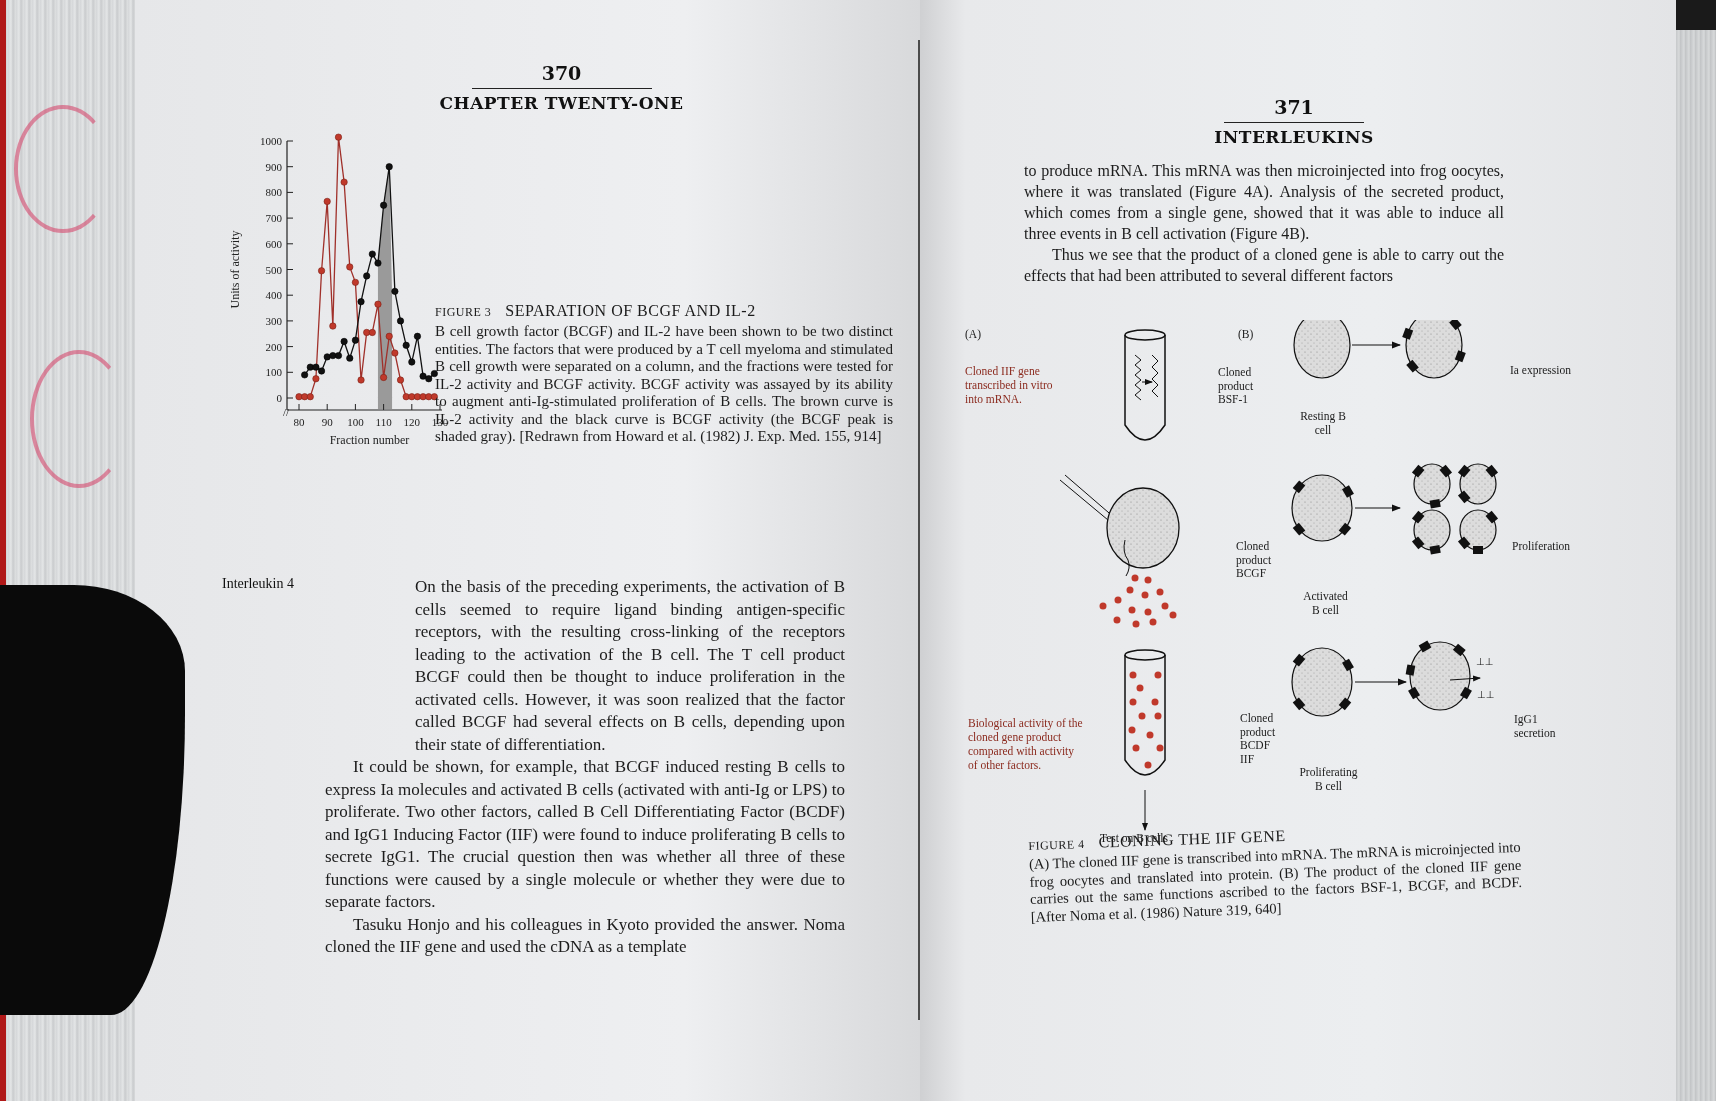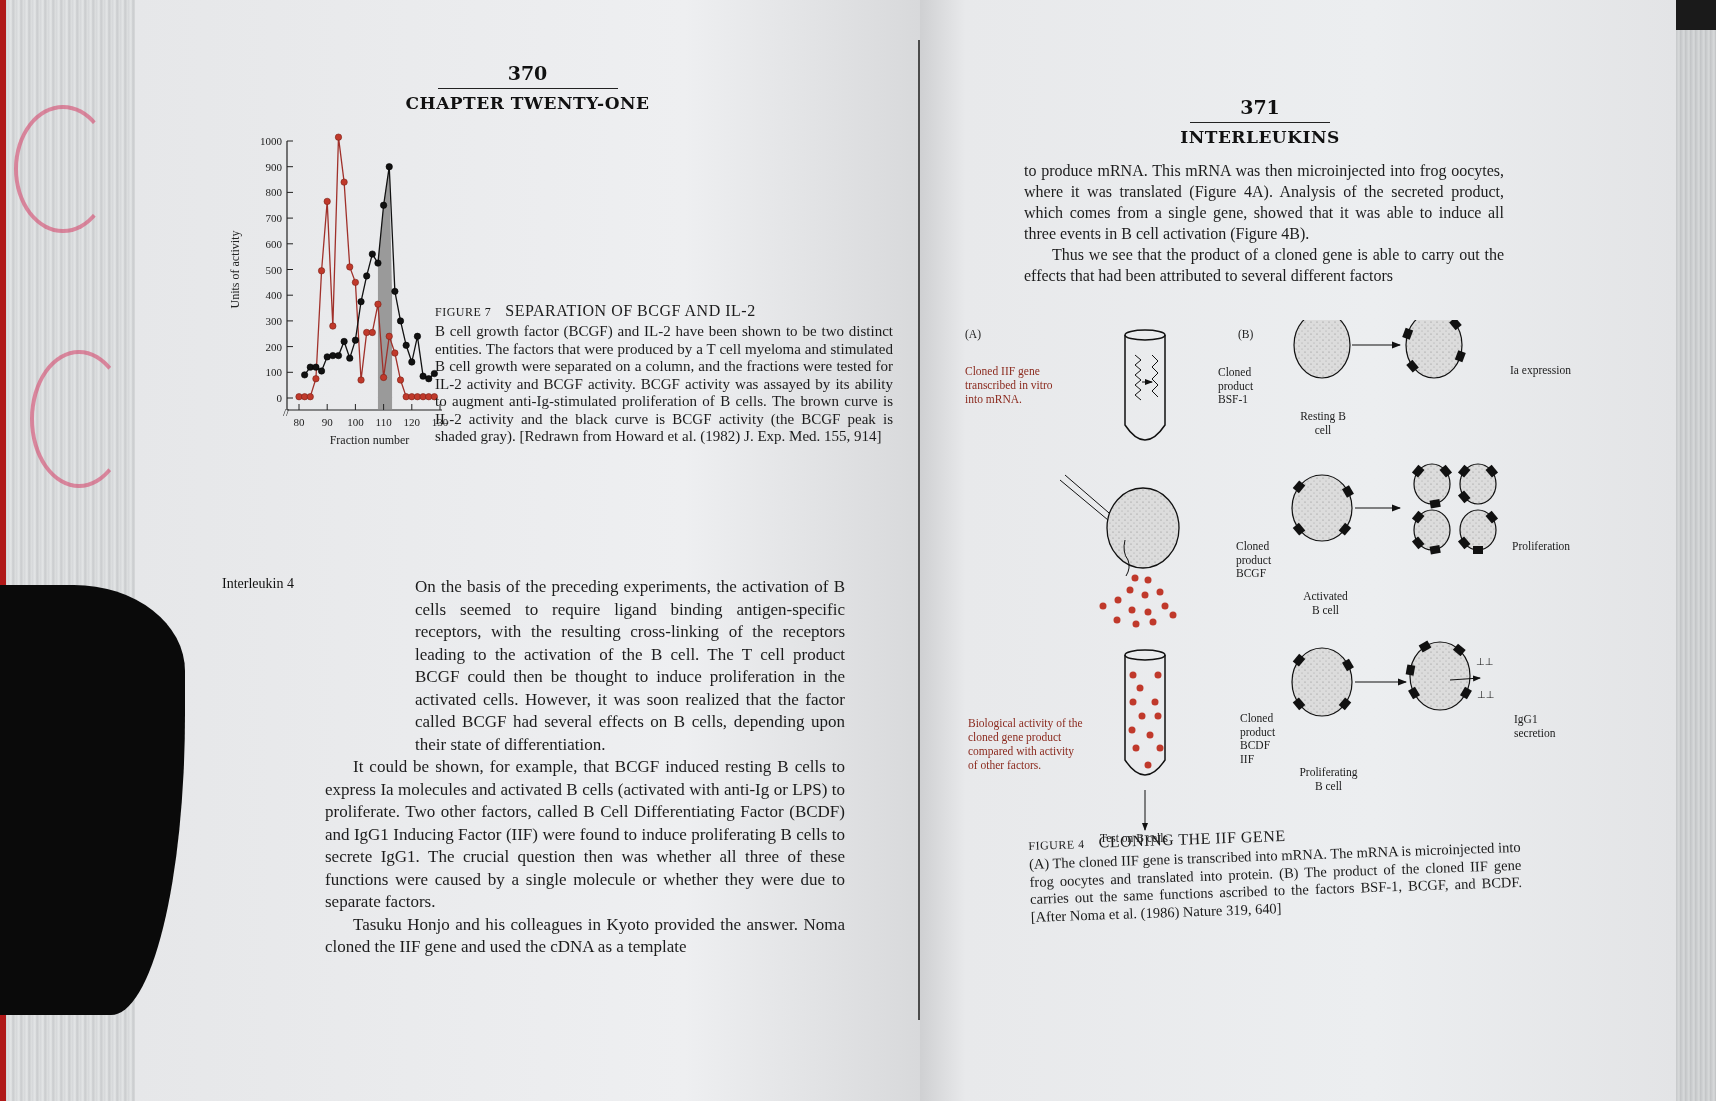--- a/index.html
+++ b/index.html
@@ -8,21 +8,21 @@
     background: repeating-linear-gradient(90deg, #d4d6d8 0px, #e4e6e7 3px, #c9cbcd 5px, #dfe1e2 8px); }
   .edge-left-red { position:absolute; left:0; top:0; width:6px; height:1101px; background:#b01818; }
   .edge-right { position:absolute; right:0; top:30px; width:40px; height:1071px;
     background: repeating-linear-gradient(90deg, #c6c8ca 0px, #d8dadb 3px, #bdbfc1 5px); }
   .stamp { position:absolute; border:4px solid rgba(214,60,100,0.55); border-radius:50%; border-right-color:transparent; }
   .page-left { position:absolute; left:135px; top:0; width:785px; height:1101px; background:linear-gradient(90deg,#e6e7e9 0%,#eeeff1 70%,#d8d9db 100%); }
   .page-right { position:absolute; left:920px; top:0; width:756px; height:1101px; background:linear-gradient(90deg,#cfd0d2 0%,#e8e9eb 6%,#eceef0 60%,#e3e4e6 100%); }
   .gutter { position:absolute; left:918px; top:40px; width:2px; height:980px; background:#4b4b4b; }
   .hand { position:absolute; left:0; top:585px; width:185px; height:430px; background:#0a0a0a;
     border-radius: 0 60% 40% 0 / 0 20% 70% 0; }
-  .header { position:absolute; text-align:center; font-family:"DejaVu Serif", serif; font-weight:bold; color:#111; }
+  .header { position:absolute; text-align:center; font-family:"DejaVu Serif", serif; font-weight:bold; color:#111;margin-left:34px; }
   .page-num { font-size:19px; }
   .rule { height:1px; background:#222; margin:4px auto 4px; }
   .chapter { font-size:17px; letter-spacing:0.5px; }
   .caption { position:absolute; font-family:"Liberation Serif", serif; color:#1b1b1b; }
   .fig-label { font-size:12px; letter-spacing:0.5px; }
   .fig-title { font-size:16px; letter-spacing:0.5px; margin-left:10px; }
   .cap-body { font-size:15px; line-height:17.5px; text-align:justify; }
   .body-text { position:absolute; font-family:"Liberation Serif", serif; color:#1c1c1c; font-size:17px; line-height:22.5px; text-align:justify; }
   .body-text p { margin:0; }
   .indent { text-indent:28px; }
@@ -140,21 +140,21 @@
         <circle cx="216.8" cy="232.02" r="3.2" fill="#111" stroke="#000" stroke-width="0.6"></circle>
         <circle cx="222.44" cy="206.32" r="3.2" fill="#111" stroke="#000" stroke-width="0.6"></circle>
         <circle cx="228.07999999999998" cy="246.155" r="3.2" fill="#111" stroke="#000" stroke-width="0.6"></circle>
         <circle cx="233.72" cy="248.725" r="3.2" fill="#111" stroke="#000" stroke-width="0.6"></circle>
         <circle cx="239.36" cy="243.585" r="3.2" fill="#111" stroke="#000" stroke-width="0.6"></circle>
       </g>
   </svg>
 
   <div class="caption" style="left:300px;top:302px;width:458px;">
     <div>
-      <span class="fig-label">FIGURE 7</span>
+      <span class="fig-label">FIGURE 3</span>
       <span class="fig-title">SEPARATION OF BCGF AND IL-2</span>
     </div>
     <div class="cap-body" style="margin-top:3px;">B cell growth factor (BCGF) and IL-2 have been shown to be two distinct entities. The factors that were produced by a T cell myeloma and stimulated B cell growth were separated on a column, and the fractions were tested for IL-2 activity and BCGF activity. BCGF activity was assayed by its ability to augment anti-Ig-stimulated proliferation of B cells. The brown curve is IL-2 activity and the black curve is BCGF activity (the BCGF peak is shaded gray). [Redrawn from Howard et al. (1982) J. Exp. Med. 155, 914]</div>
   </div>
 
   <div class="sidehead" style="left:87px;top:576px;">Interleukin 4</div>
 
   <div class="body-text" style="left:190px;top:568px;width:520px;margin-top:8px;">
     <p style="padding-left:90px;">On the basis of the preceding experiments, the activation of B cells seemed to require ligand binding antigen-specific receptors, with the resulting cross-linking of the receptors leading to the activation of the B cell. The T cell product BCGF could then be thought to induce proliferation in the activated cells. However, it was soon realized that the factor called BCGF had several effects on B cells, depending upon their state of differentiation.</p>
     <p class="indent">It could be shown, for example, that BCGF induced resting B cells to express Ia molecules and activated B cells (activated with anti-Ig or LPS) to proliferate. Two other factors, called B Cell Differentiating Factor (BCDF) and IgG1 Inducing Factor (IIF) were found to induce proliferating B cells to secrete IgG1. The crucial question then was whether all three of these functions were caused by a single molecule or whether they were due to separate factors.</p>

